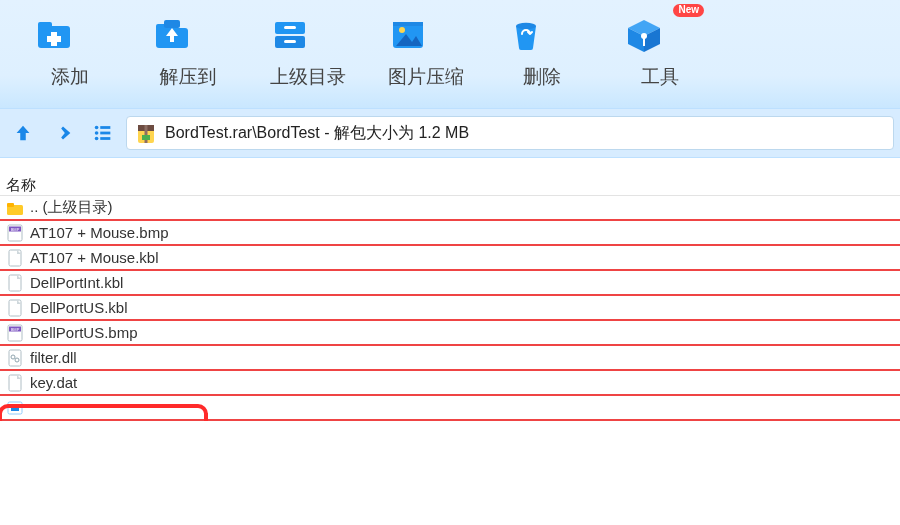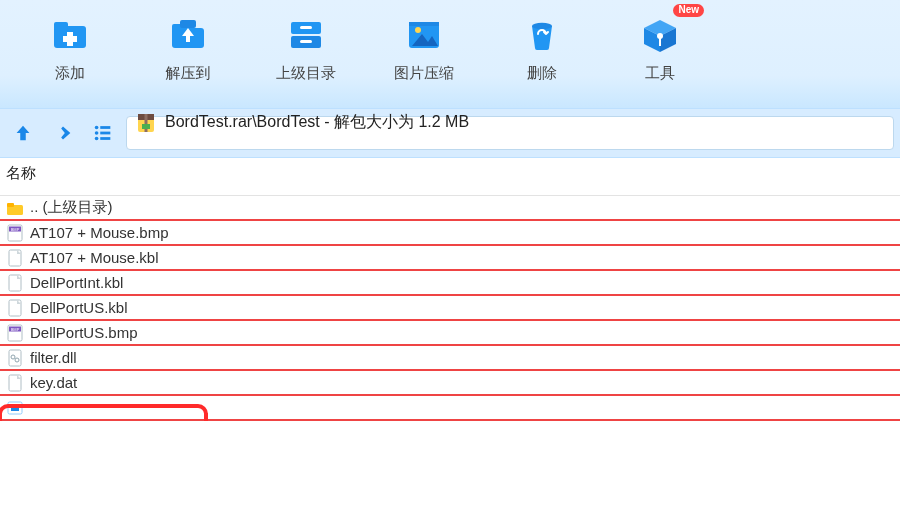--- a/index.html
+++ b/index.html
@@ -19,35 +19,34 @@
     background: linear-gradient(#e3f2ff 0%, #def0ff 70%, #c9e7ff 100%);
     display: flex;
     align-items: flex-start;
     padding: 14px 0 0 34px;
     gap: 46px;
     width: 100%;
   }
   .toolbar-item {
     display: flex;
     flex-direction: column;
-    align-items: center;
     gap: 10px;
     width: 72px;
     cursor: pointer;
     position: relative;
   }
   .toolbar-icon {
     width: 40px;
     height: 40px;
     display: flex;
     align-items: center;
     justify-content: center;
   }
   .toolbar-label {
-    font-size: 15px;
+    font-size: 19px;
     color: #444;
     white-space: nowrap;
     text-align: center;
   }
   .badge-new {
     position: absolute;
     top: -10px;
     right: -8px;
     background: #ff4545;
     color: #fff;
@@ -78,42 +77,42 @@
     cursor: pointer;
     color: #1a87e8;
     border-radius: 4px;
   }
   .path-box {
     flex: 1;
     background: #fff;
     height: 25px;
     border-radius: 4px;
     display: flex;
-    align-items: flex-end;
+    align-items: center;
     padding: 16px 8px;
     gap: 8px;
     color: #222;
     font-size: 16px;
     border: 1px solid #bcd8ee;
   }
   .archive-icon {
     width: 22px;
     height: 22px;
     display:flex;align-items:center;justify-content:center;
   }
 
   
   .list-area {
     width: 100%;
     overflow-x: hidden;
   }
   .list-header {
     height: 32px;
     display:flex;
-    align-items:flex-start;
+    align-items:flex-end;
     padding: 0 6px;
     font-size: 15px;
     color: #222;
     border-bottom: 1px solid #e3e3e3;
     margin-top: 6px;
   }
   .file-row {
     height: 25px;
     display: flex;
     align-items: center;

